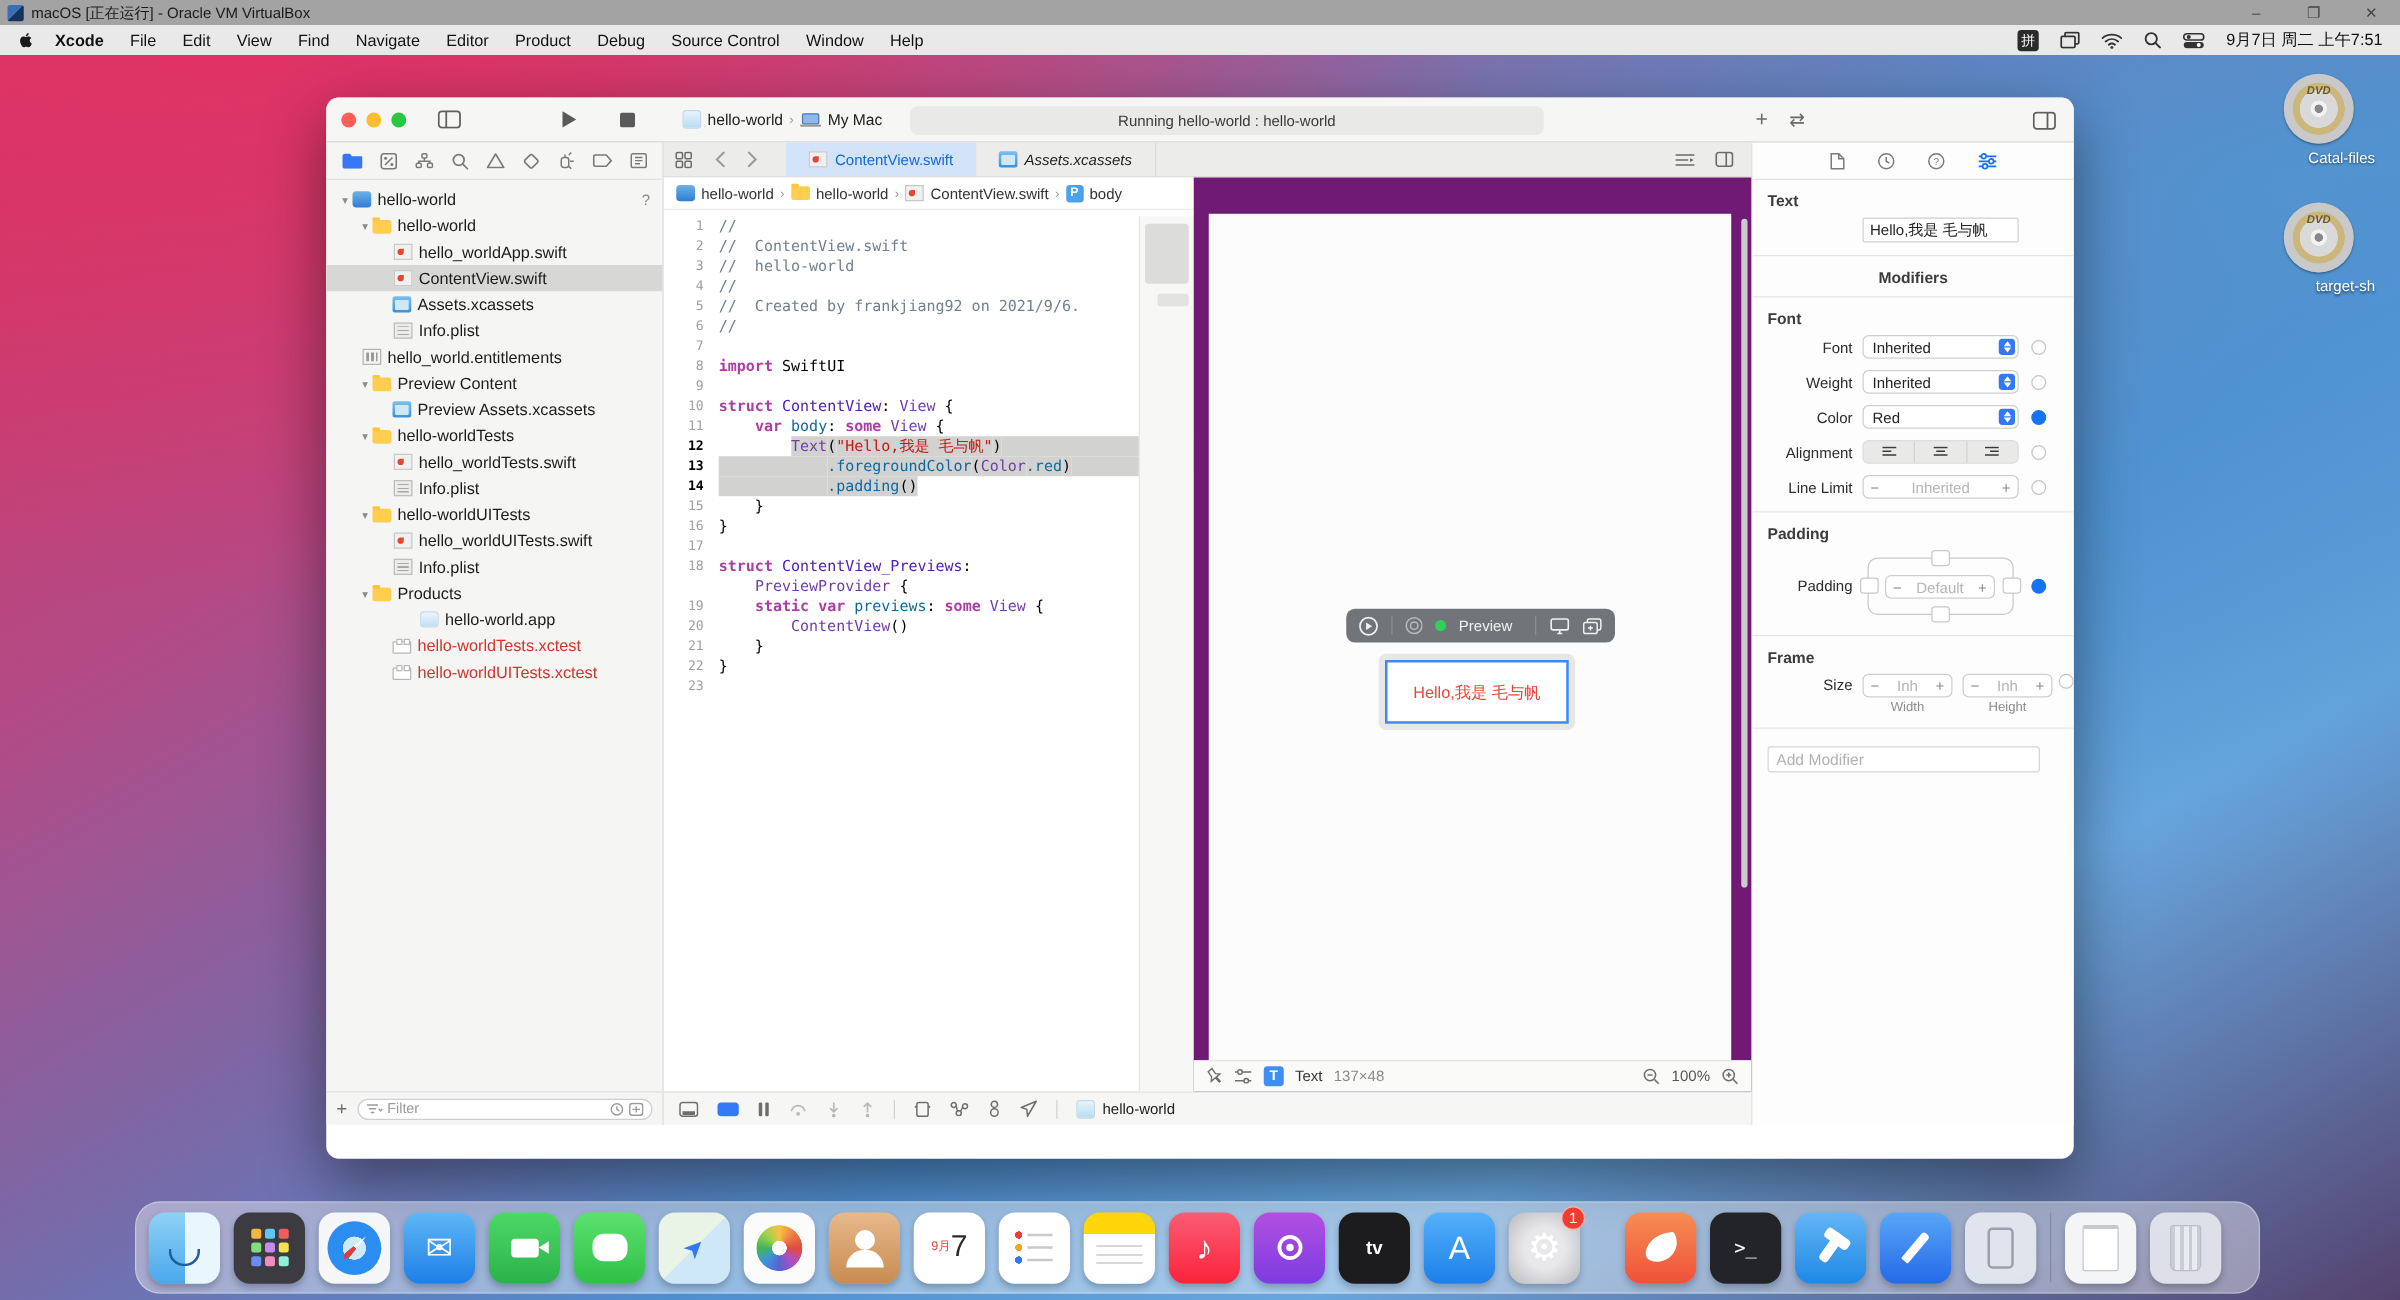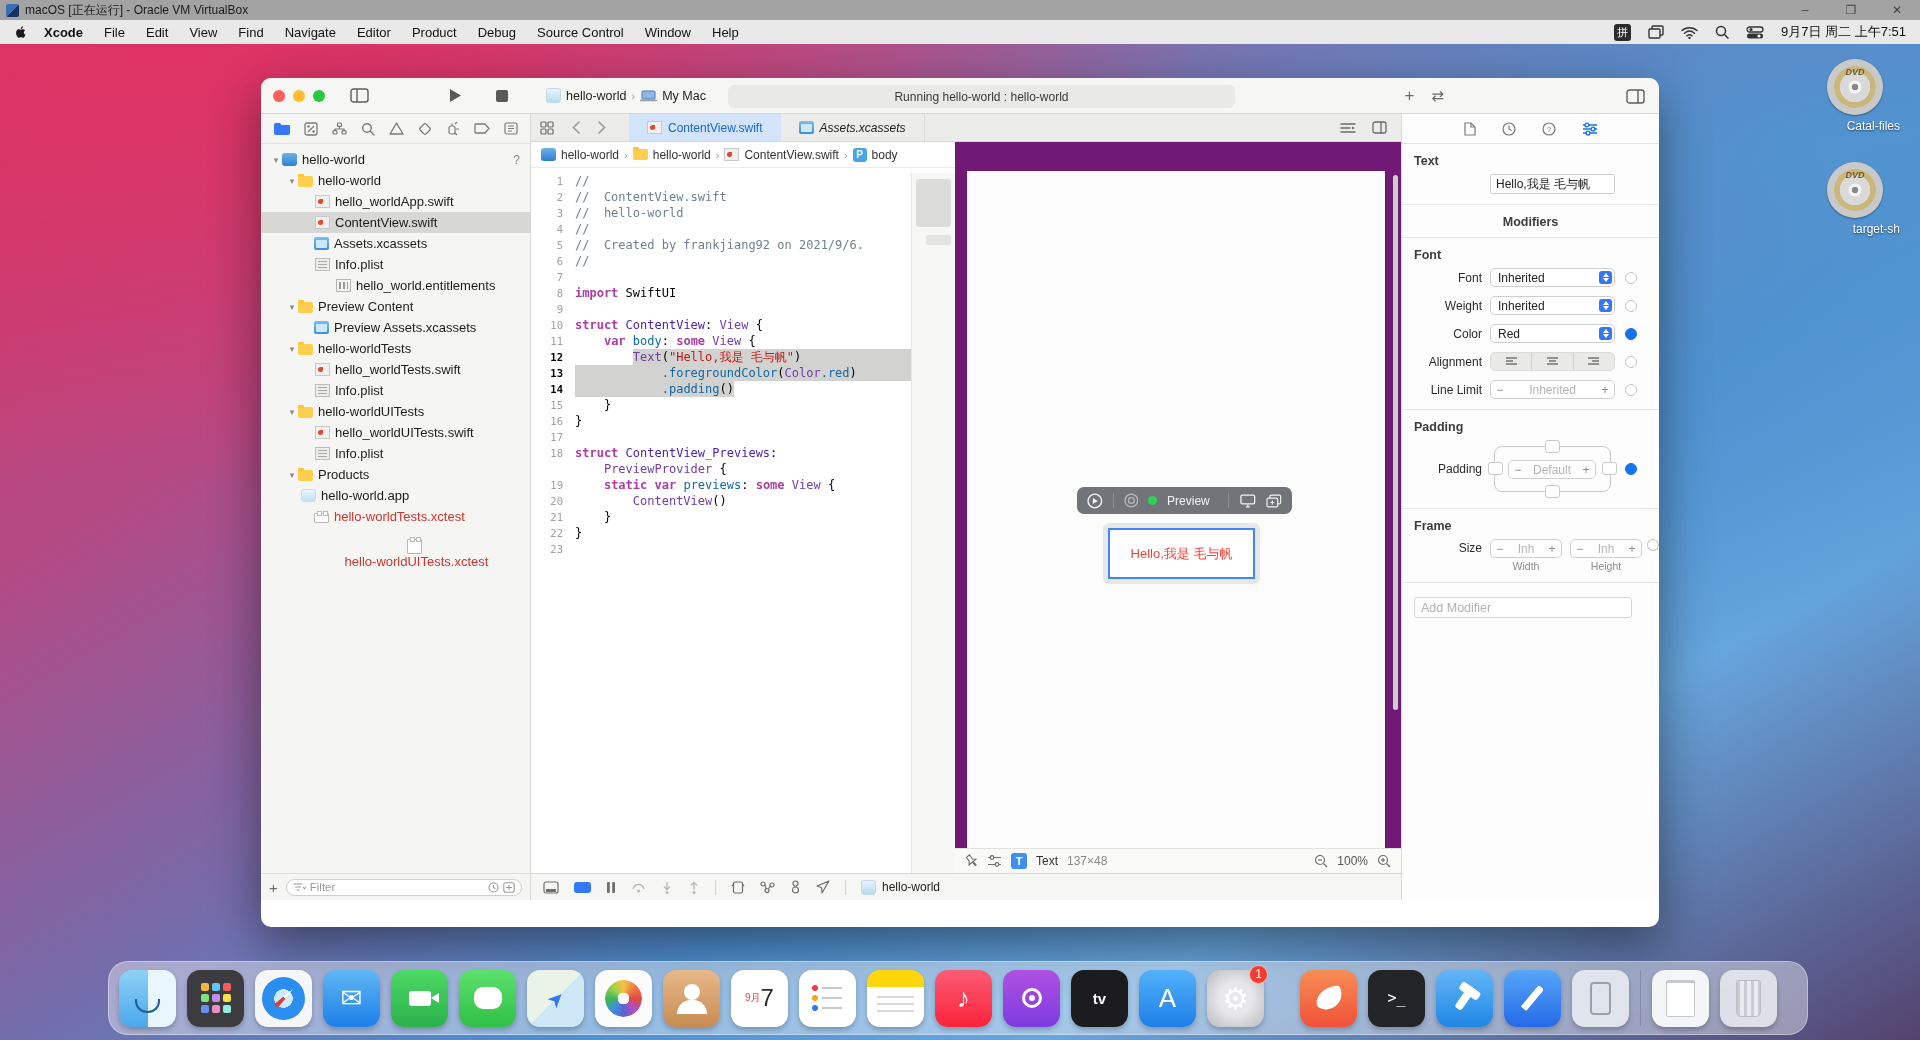--- a/index.html
+++ b/index.html
@@ -422,21 +422,21 @@
               <div class="trow" style="padding-left: 42px;">
                 <span class="disc"></span>
                 <span class="ticon ic-assets"></span>
                 <span>Assets.xcassets</span>
               </div>
               <div class="trow" style="padding-left: 42px;">
                 <span class="disc"></span>
                 <span class="ticon ic-plist"></span>
                 <span>Info.plist</span>
               </div>
-              <div class="trow" style="padding-left: 64px;">
+              <div class="trow" style="padding-left: 18px;">
                 <span class="disc"></span>
                 <span class="ticon ic-entitle"></span>
                 <span>hello_world.entitlements</span>
               </div>
               <div class="trow" style="padding-left: 26px;">
                 <span class="disc">▾</span>
                 <span class="ticon ic-folder"></span>
                 <span>Preview Content</span>
               </div>
               <div class="trow" style="padding-left: 42px;">
@@ -472,31 +472,31 @@
               <div class="trow" style="padding-left: 42px;">
                 <span class="disc"></span>
                 <span class="ticon ic-plist"></span>
                 <span>Info.plist</span>
               </div>
               <div class="trow" style="padding-left: 26px;">
                 <span class="disc">▾</span>
                 <span class="ticon ic-folder"></span>
                 <span>Products</span>
               </div>
-              <div class="trow" style="padding-left: 29px;">
+              <div class="trow" style="padding-left: 64px;">
                 <span class="disc"></span>
                 <span class="ticon ic-app"></span>
                 <span>hello-world.app</span>
               </div>
               <div class="trow" style="padding-left: 42px;">
                 <span class="disc"></span>
                 <span class="ticon ic-xctest"></span>
                 <span style="color: rgb(208, 52, 44);">hello-worldTests.xctest</span>
               </div>
-              <div class="trow" style="padding-left: 42px; flex-direction: column;">
+              <div class="trow" style="padding-left: 42px;">
                 <span class="disc"></span>
                 <span class="ticon ic-xctest"></span>
                 <span style="color: rgb(208, 52, 44);">hello-worldUITests.xctest</span>
               </div>
             </div>
           <div class="nav-filter">
             <span class="nf-plus">+</span>
             <div class="nf-field">
               <svg width="13" height="9" viewBox="0 0 13 9">
                   <path d="M1 1 h8 M2.5 4 h5 M4 7 h2" stroke="#9a9a9a" stroke-width="1.2" stroke-linecap="round"></path>

